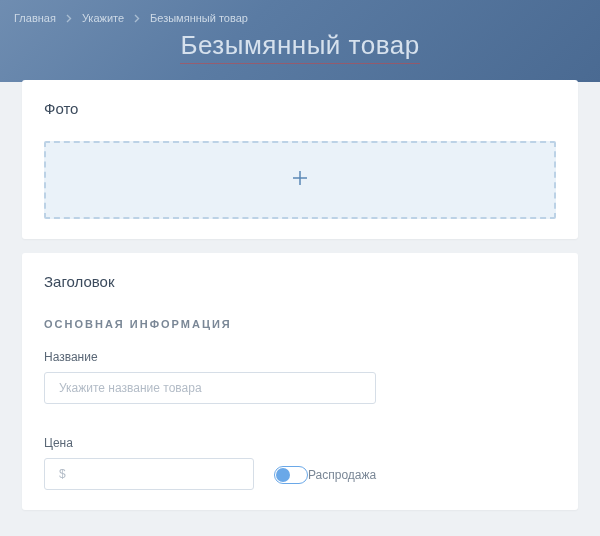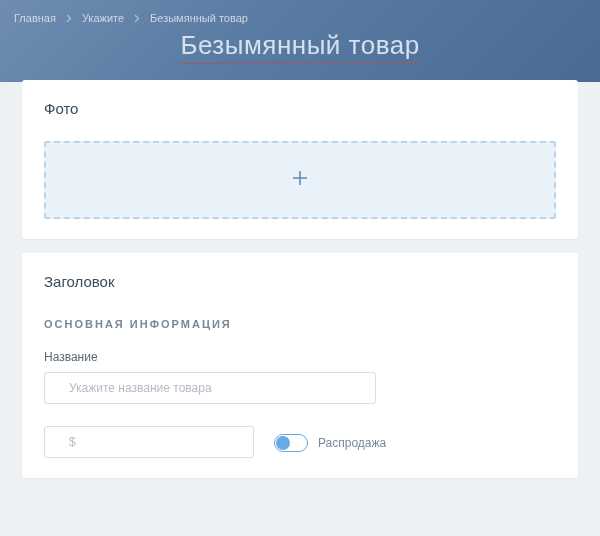--- a/index.html
+++ b/index.html
@@ -68,47 +68,47 @@
   .section-sub {
     font-size: 11px;
     letter-spacing: 2px;
     color: #7a8796;
     font-weight: 700;
     margin: 28px 0 20px;
   }
   .form-row {
     display: flex;
     gap: 30px;
-    margin-bottom: 22px;
+    margin-bottom: 32px;
   }
   .form-col { flex: 1; }
   .form-col.narrow { flex: 0 0 150px; }
   .field-label {
     font-size: 12px;
     color: #5a6776;
     margin-bottom: 8px;
     display: block;
   }
   .text-input {
     width: 100%;
     border: 1px solid #d6dee7;
     border-radius: 3px;
-    padding: 8px 24px;
+    padding: 8px 14px;
     font-size: 12px;
     color: #3b4a5c;
     background: #fff;
   }
   .text-input::placeholder { color: #b3bcc7; }
   .price-row {
     display: flex;
     align-items: flex-end;
     gap: 20px;
   }
   .price-col { flex: 0 0 210px; }
-  .toggle-col { display: flex; align-items: center; gap: 10px; padding-bottom: 6px;}
+  .toggle-col { display: flex; align-items: center; gap: 0; padding-bottom: 6px;}
   .toggle {
     width: 34px;
     height: 18px;
     border-radius: 10px;
     border: 1px solid #6aa8e8;
     background: #fff;
     position: relative;
     cursor: pointer;
   }
   .toggle-knob {
@@ -169,20 +169,21 @@
     <div class="form-col">
       <label class="field-label">Название</label>
       <input class="text-input" type="text" placeholder="Укажите название товара" style="">
     </div>
     <div class="form-col narrow">
     </div>
   </div>
 
   <div class="price-row">
     <div class="price-col">
+      <label class="field-label">Цена</label>
       <input class="text-input" type="text" placeholder="$" style="">
     </div>
     <div class="toggle-col">
       <div class="toggle">
         <div class="toggle-knob"></div>
       </div>
       <span class="toggle-label">Распродажа</span>
     </div>
   </div>
 </div>

